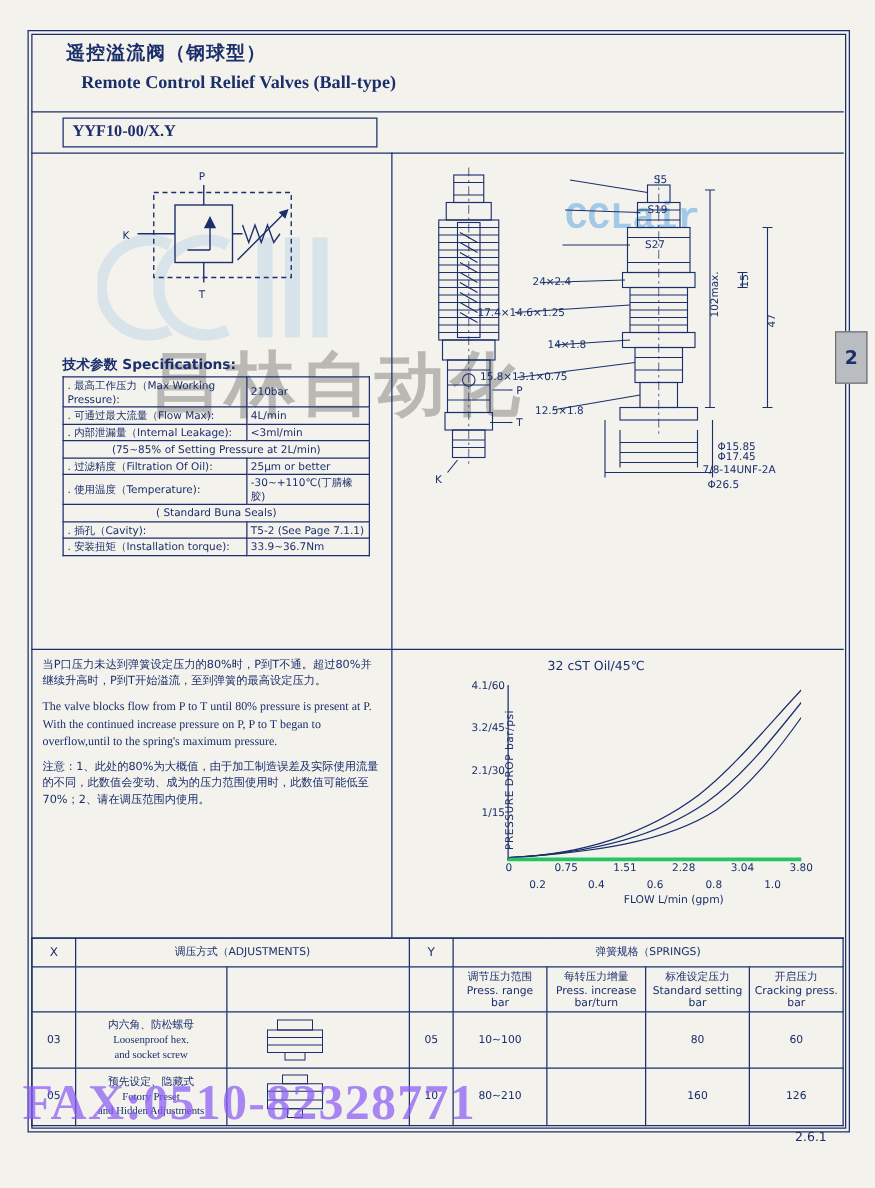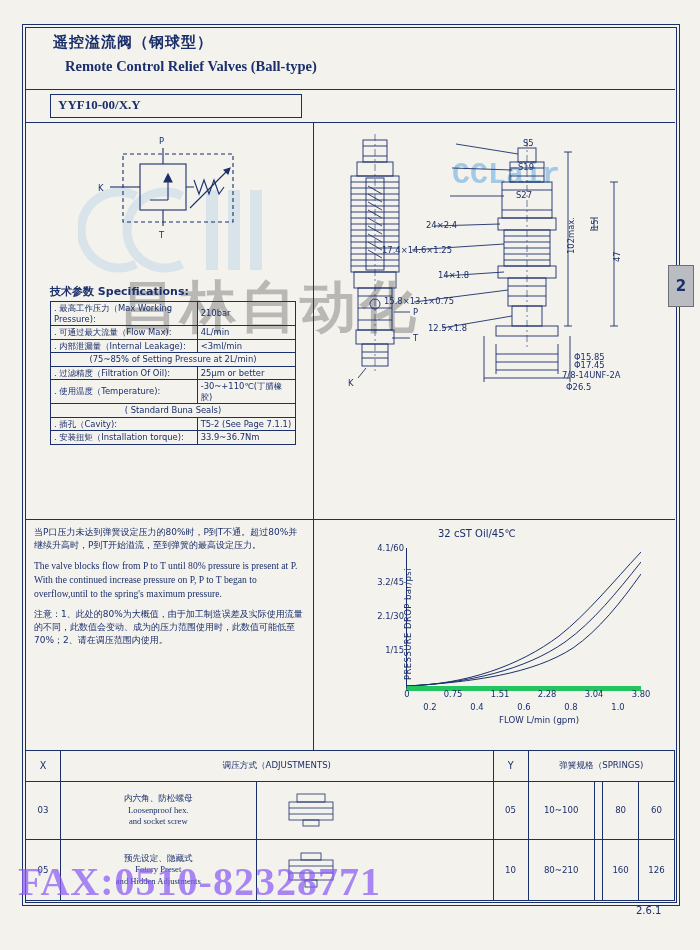--- a/index.html
+++ b/index.html
@@ -106,21 +106,21 @@
   
   .chart{
     position:absolute;left:320px;top:522px;width:354px;height:225px;
   }
   .chart .ctitle{
     position:absolute;left:118px;top:6px;font-size:10px;
     font-family:"DejaVu Sans", sans-serif;
   }
   .axisbox{
     position:absolute;left:86px;top:26px;width:234px;height:138px;
-    border-left:1px solid #1b2f6b;border-bottom:5px solid #22c55e;
+    border-left:1px solid #1b2f6b;border-bottom:3px solid #22c55e;
   }
   .ylab{
     position:absolute;left:-4px;top:16px;width:14px;
     font-size:8.5px;letter-spacing:0.4px;
     transform:rotate(-90deg);transform-origin:left top;
     font-family:"DejaVu Sans", sans-serif;
     white-space:nowrap;
   }
   .ytick{
     position:absolute;right:100%;margin-right:3px;font-size:8.4px;white-space:nowrap;
@@ -459,20 +459,38 @@
 
   <div class="btable">
     <table>
       <tbody>
           <tr>
         <td class="lbl" style="width:30px;height:20px;">X</td>
         <td colspan="2" style="width:258px;">调压方式（ADJUSTMENTS)</td>
         <td class="lbl" style="width:30px;">Y</td>
         <td colspan="4">弹簧规格（SPRINGS)</td>
       </tr>
+      <tr style="height:36px;">
+        <td rowspan="1"></td>
+        <td rowspan="1"></td>
+        <td rowspan="1"></td>
+        <td></td>
+        <td style="width:70px;white-space:pre-line;">调节压力范围
+Press. range
+bar</td>
+        <td style="width:74px;white-space:pre-line;">每转压力增量
+Press. increase
+bar/turn</td>
+        <td style="width:78px;white-space:pre-line;">标准设定压力
+Standard setting
+bar</td>
+        <td style="width:70px;white-space:pre-line;">开启压力
+Cracking press.
+bar</td>
+      </tr>
       <tr style="height:44px;">
         <td>03</td>
         <td class="adjtxt">
           <span class="cn">内六角、防松螺母</span>
           <span class="en">Loosenproof hex.</span>
           <span class="en">and socket screw</span>
         </td>
         <td>
           <svg width="104" height="40" viewBox="0 0 104 40">
             <g stroke="#1b2f6b" fill="none" stroke-width="0.8">

